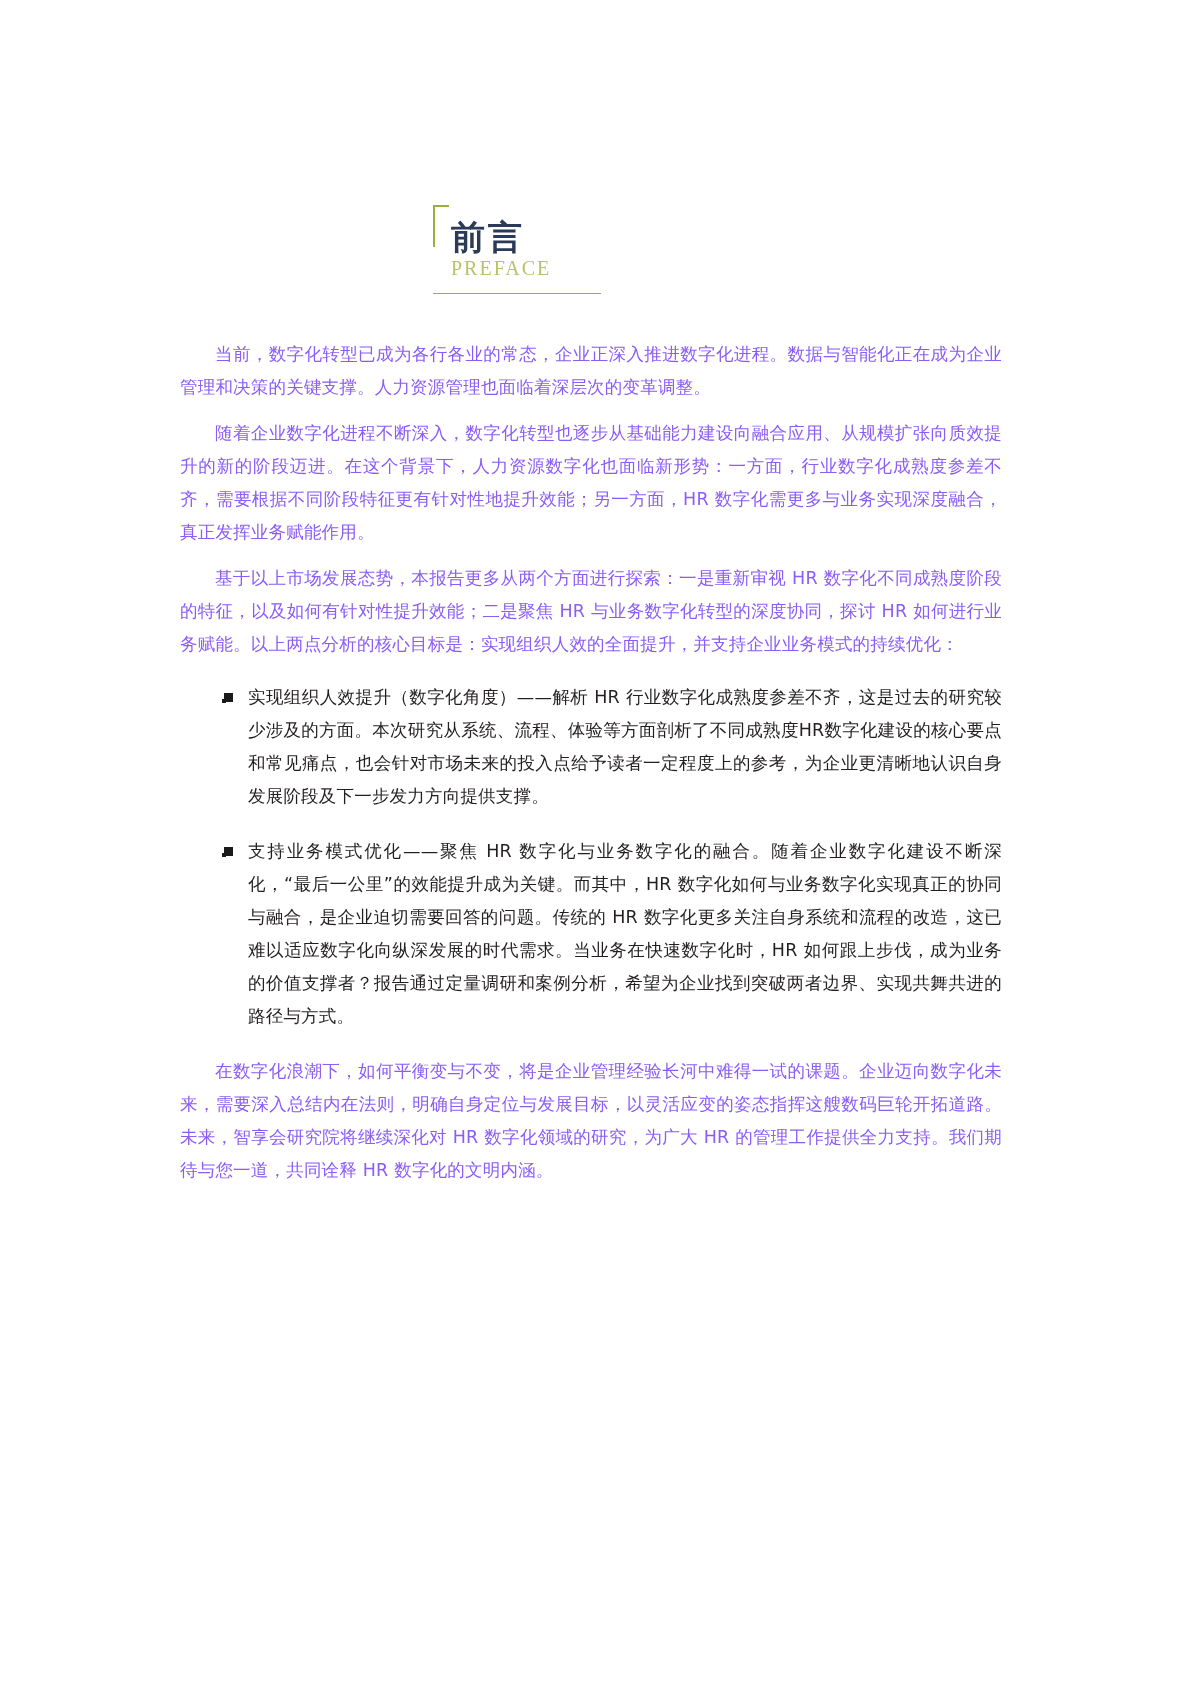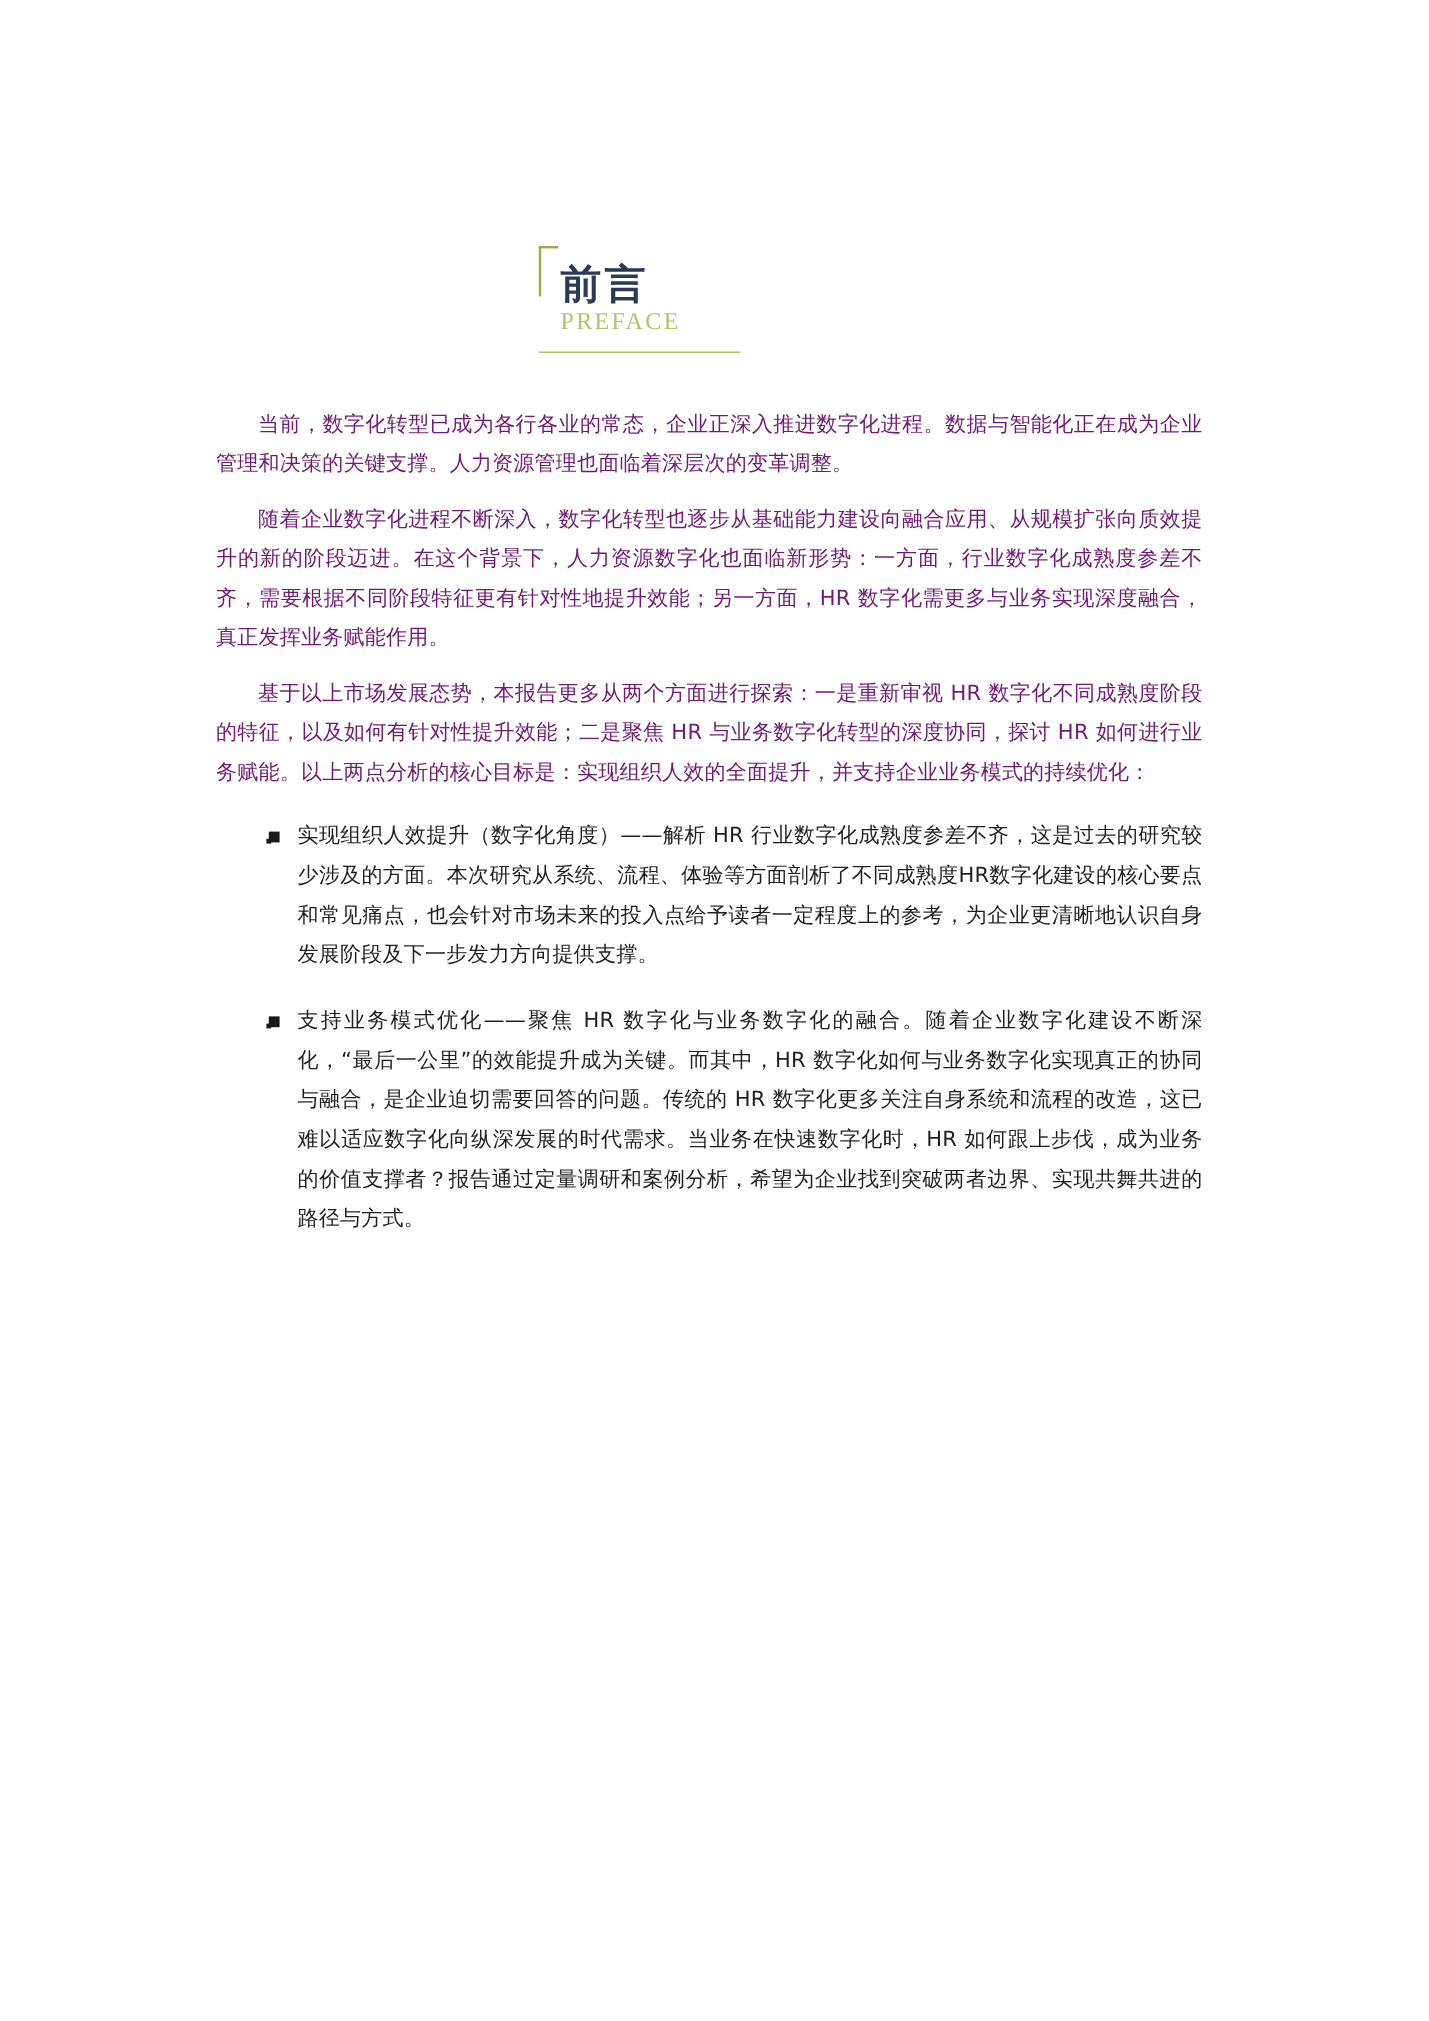--- a/index.html
+++ b/index.html
@@ -17,21 +17,21 @@
   .page {
     position: relative;
     width: 1191px;
     height: 1684px;
     box-sizing: border-box;
   }
 
   
   .title-block {
     position: absolute;
-    left: 449px;
+    left: 433px;
     top: 205px;
     width: 175px;
   }
   .title-block .corner-rule {
     position: absolute;
     left: 0;
     top: 0;
     width: 14px;
     height: 40px;
     border-left: 2px solid #9aaf3e;
@@ -70,21 +70,21 @@
     top: 338px;
     width: 822px;
   }
   p.para {
     margin: 0 0 13px 0;
     font-family: "DejaVu Sans", sans-serif;
     font-size: 17.5px;
     line-height: 33px;
     text-align: justify;
     text-indent: 2em;
-    color: #701a75;
+    color: #8b5cf6;
     letter-spacing: 0.2px;
   }
   ul.bullets {
     list-style: none;
     margin: 20px 0 14px 0;
     padding: 0 0 0 42px;
   }
   ul.bullets li {
     position: relative;
     margin: 0 0 22px 0;
@@ -152,15 +152,16 @@
       </li>
       <li>
         <span class="marker">
             <i class="big"></i>
             <i class="small"></i>
           </span>
         <span>支持业务模式优化——聚焦 HR 数字化与业务数字化的融合。随着企业数字化建设不断深化，“最后一公里”的效能提升成为关键。而其中，HR 数字化如何与业务数字化实现真正的协同与融合，是企业迫切需要回答的问题。传统的 HR 数字化更多关注自身系统和流程的改造，这已难以适应数字化向纵深发展的时代需求。当业务在快速数字化时，HR 如何跟上步伐，成为业务的价值支撑者？报告通过定量调研和案例分析，希望为企业找到突破两者边界、实现共舞共进的路径与方式。</span>
       </li>
     </ul>
 
+    <p class="para tail">在数字化浪潮下，如何平衡变与不变，将是企业管理经验长河中难得一试的课题。企业迈向数字化未来，需要深入总结内在法则，明确自身定位与发展目标，以灵活应变的姿态指挥这艘数码巨轮开拓道路。未来，智享会研究院将继续深化对 HR 数字化领域的研究，为广大 HR 的管理工作提供全力支持。我们期待与您一道，共同诠释 HR 数字化的文明内涵。</p>
 
   </div>
 </div>
 
 </body></html>

